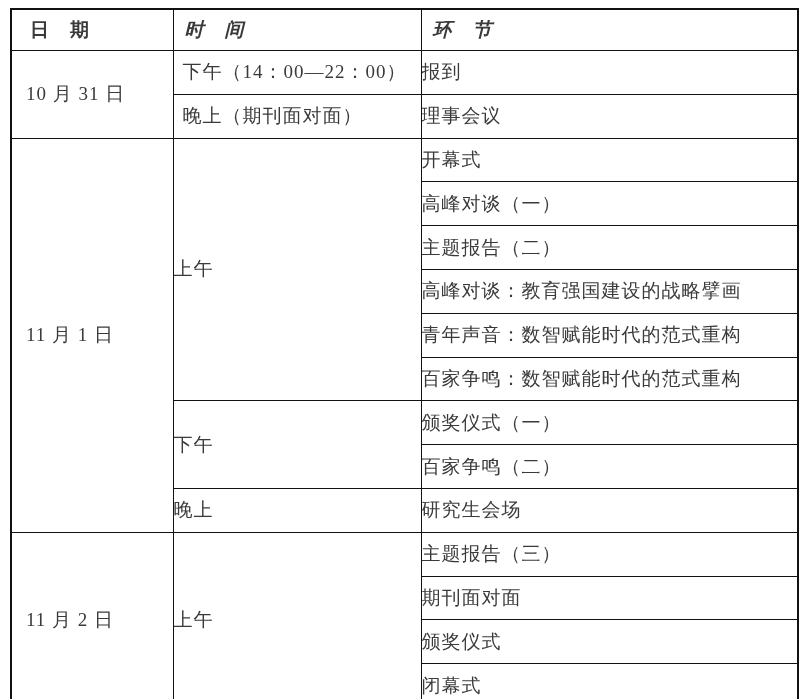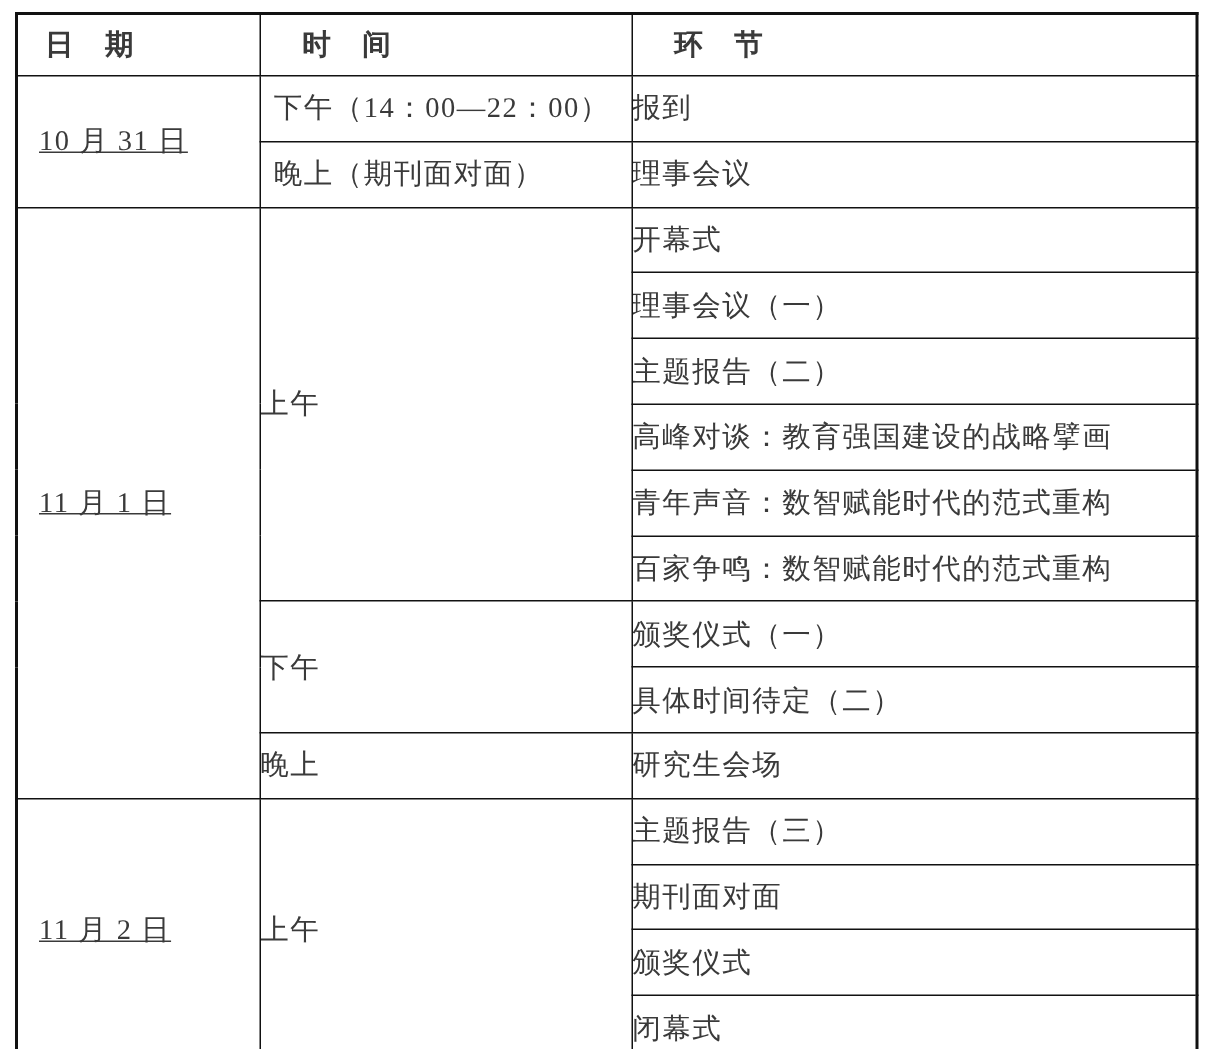--- a/index.html
+++ b/index.html
@@ -35,22 +35,22 @@
     padding: 0;
     overflow: hidden;
     white-space: nowrap;
   }
   thead th {
     height: 40px;
     font-weight: bold;
   }
   tbody td { height: 42.8px; }
   th.h1 { padding-left: 18px; }
-  th.h2, th.h3 { padding-left: 28px; }
-  td.date { padding-left: 14px; text-decoration: underline; }
+  th.h2, th.h3 { padding-left: 11px; font-style: italic; }
+  td.date { padding-left: 14px; }
   td.time.left { padding-left: 9px; }
   td.time.center { text-align: left; }
   td.session { }
 </style>
 </head>
 <body>
 
 <div class="schedule-wrap">
   <table class="schedule">
     <colgroup>
@@ -76,41 +76,41 @@
         <td class="time left">晚上（期刊面对面）</td>
         <td class="session">理事会议</td>
       </tr>
 
       <tr>
         <td class="date" rowspan="9">11 月 1 日</td>
         <td class="time center" rowspan="6">上午</td>
         <td class="session">开幕式</td>
       </tr>
       <tr>
-        <td class="session">理事会议（一）</td>
+        <td class="session">高峰对谈（一）</td>
       </tr>
       <tr>
         <td class="session">主题报告（二）</td>
       </tr>
       <tr>
         <td class="session">高峰对谈：教育强国建设的战略擘画</td>
       </tr>
       <tr>
         <td class="session">青年声音：数智赋能时代的范式重构</td>
       </tr>
       <tr>
         <td class="session">百家争鸣：数智赋能时代的范式重构</td>
       </tr>
 
       <tr>
         <td class="time center" rowspan="2">下午</td>
         <td class="session">颁奖仪式（一）</td>
       </tr>
       <tr>
-        <td class="session">具体时间待定（二）</td>
+        <td class="session">百家争鸣（二）</td>
       </tr>
 
       <tr>
         <td class="time center">晚上</td>
         <td class="session">研究生会场</td>
       </tr>
 
       <tr>
         <td class="date" rowspan="4">11 月 2 日</td>
         <td class="time center" rowspan="4">上午</td>

